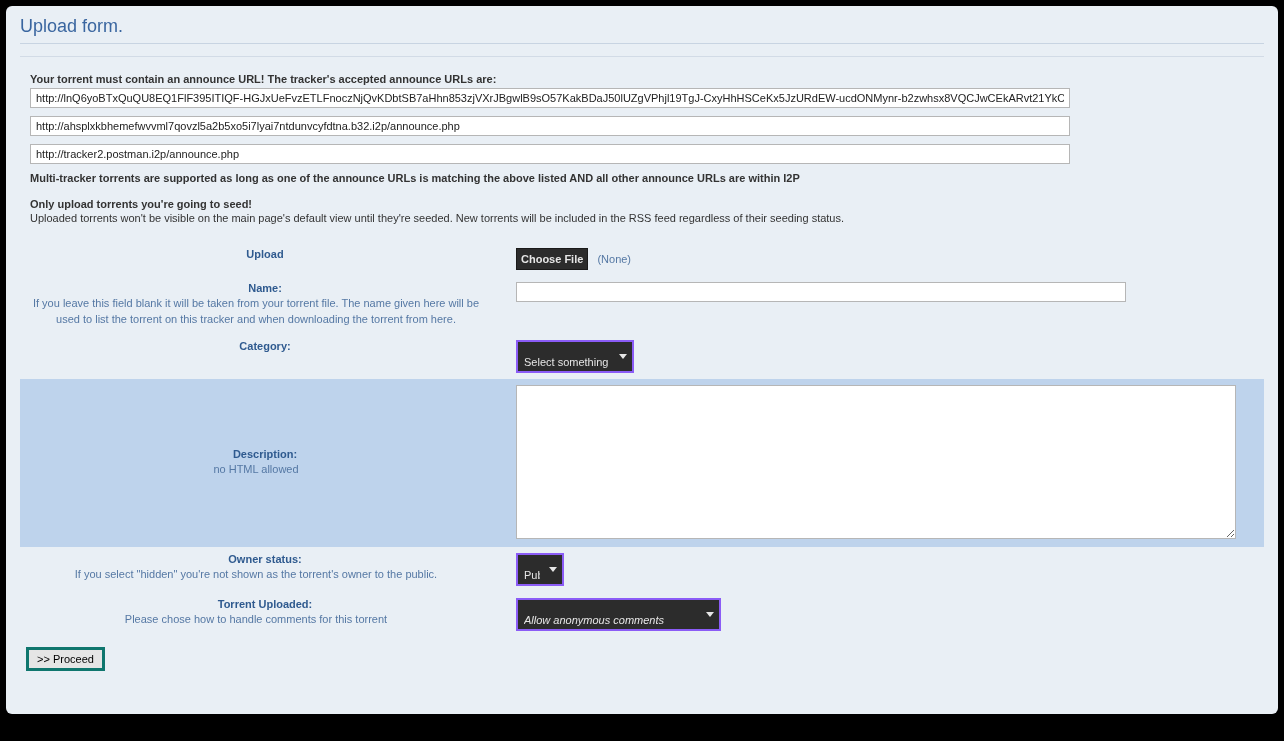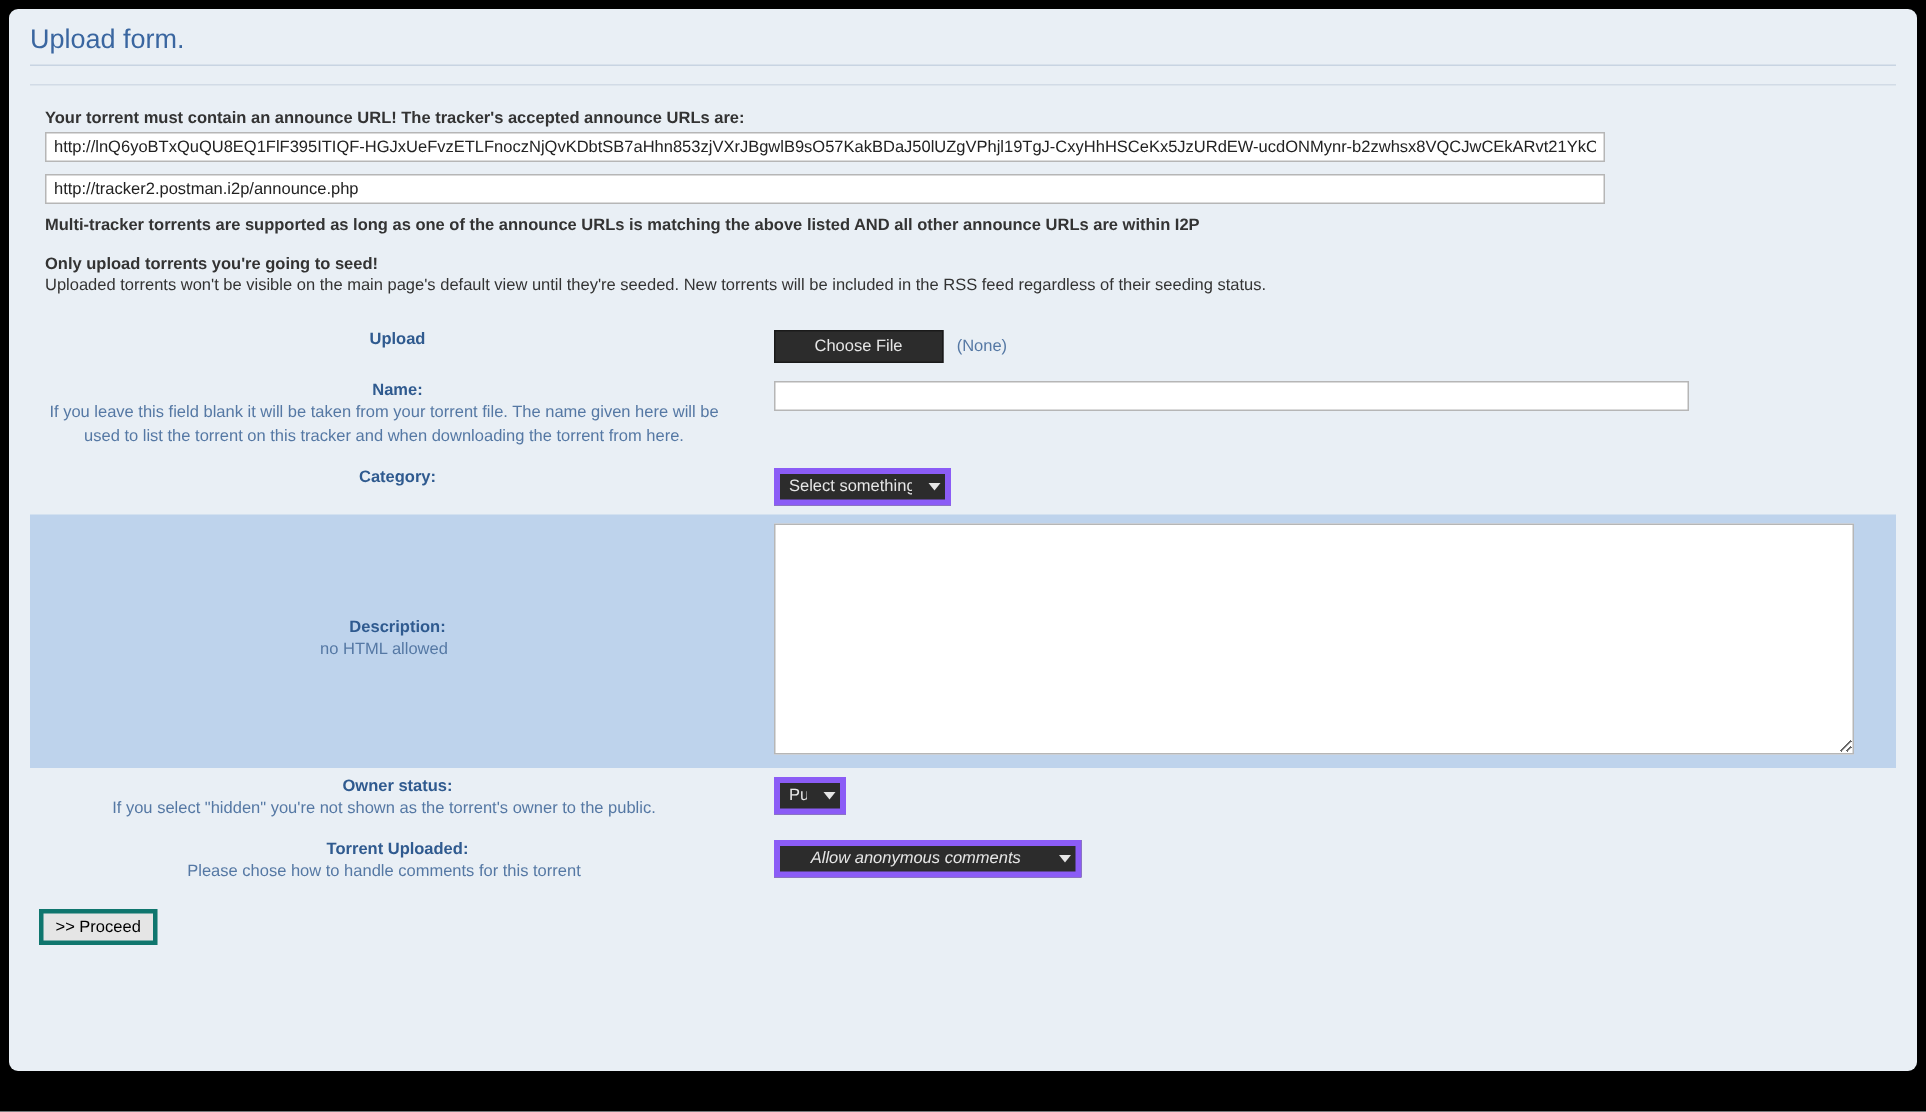--- a/index.html
+++ b/index.html
@@ -87,40 +87,40 @@
   font-family: Verdana, Geneva, sans-serif;
   font-size: 11px;
   padding: 3px 4px;
   border: 1px solid #b6b6b6;
   background: #fff;
 }
 .file-btn {
   background: #2c2c2c;
   color: #e6e6e6;
   border: 1px solid #1a1a1a;
-  padding: 4px 26px;
+  padding: 4px 4px;
   font-size: 11px;
   cursor: pointer;
   display: inline-block;
+  font-weight: bold;
 }
 .file-none {
   color: #5578a4;
   margin-left: 6px;
 }
 .dark-select {
   background: #2c2c2c;
   color: #e6e6e6;
-  border: 4px solid #8b5cf6;
-  font-size: 11px;
-  padding: 2px 22px 3px 6px;
+  border: 2px solid #8b5cf6;
+  font-size: 11px;
+  padding: 14px 22px 3px 6px;
   appearance: none;
   -webkit-appearance: none;
   position: relative;
   cursor: pointer;
-  text-align: center;
 }
 .select-wrap {
   display: inline-block;
   position: relative;
 }
 .select-wrap::after {
   content: "";
   position: absolute;
   right: 7px;
   top: 50%;
@@ -157,20 +157,21 @@
 </head>
 <body>
 
 <div class="panel">
   <h1 class="page-title">Upload form.</h1>
   <div class="divider"></div>
 
   <div class="intro">
     <div class="intro-head">Your torrent must contain an announce URL!  The tracker's accepted announce URLs are:</div>
     <input class="url-input" type="text" readonly="" value="http://lnQ6yoBTxQuQU8EQ1FlF395ITIQF-HGJxUeFvzETLFnoczNjQvKDbtSB7aHhn853zjVXrJBgwlB9sO57KakBDaJ50lUZgVPhjl19TgJ-CxyHhHSCeKx5JzURdEW-ucdONMynr-b2zwhsx8VQCJwCEkARvt21YkOyQDaB9I" style="">
+    <input class="url-input" type="text" readonly="" value="http://ahsplxkbhemefwvvml7qovzl5a2b5xo5i7lyai7ntdunvcyfdtna.b32.i2p/announce.php" style="">
     <input class="url-input" type="text" readonly="" value="http://tracker2.postman.i2p/announce.php" style="">
     <div class="note-bold">Multi-tracker torrents are supported as long as one of the announce URLs is matching the above listed AND all other announce URLs are within I2P</div>
     <div class="note-bold" style="margin-top:14px">Only upload torrents you're going to seed!</div>
     <div class="note-text">Uploaded torrents won't be visible on the main page's default view until they're seeded. New torrents will be included in the RSS feed regardless of their seeding status.</div>
   </div>
 
   <table class="form-table">
     <tbody>
         <tr class="upload-row">
       <td class="label-cell">Upload</td>

